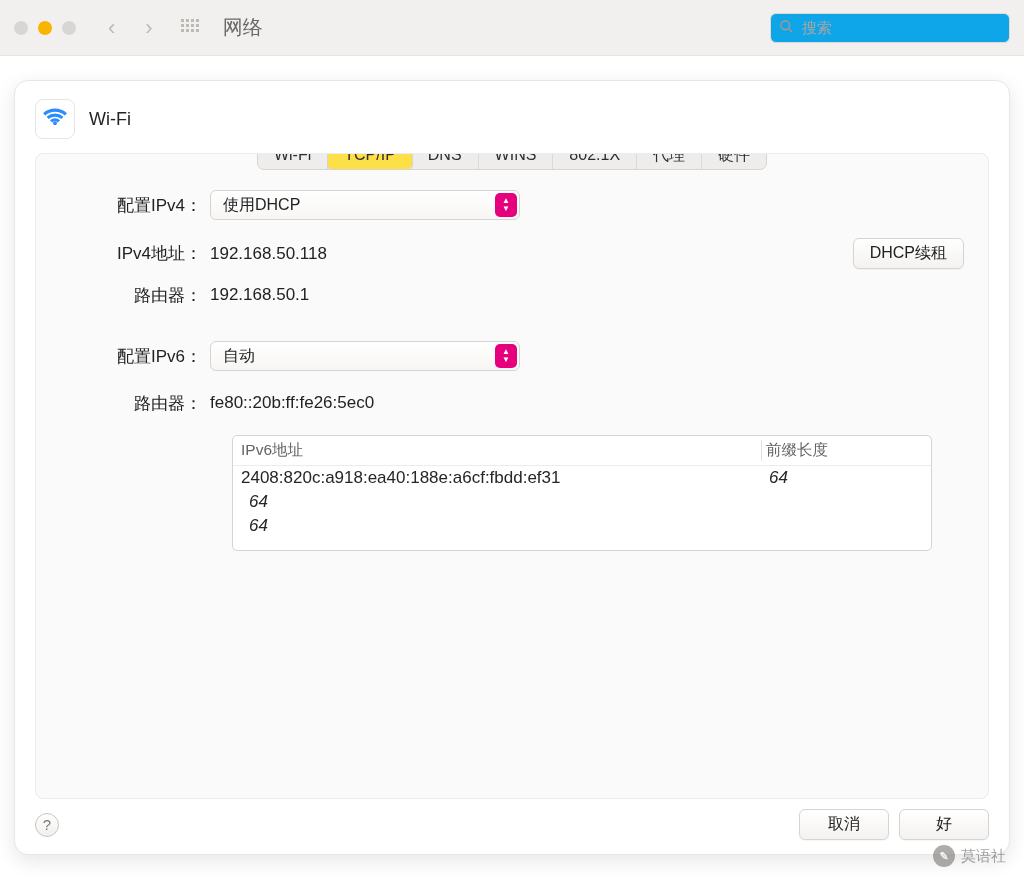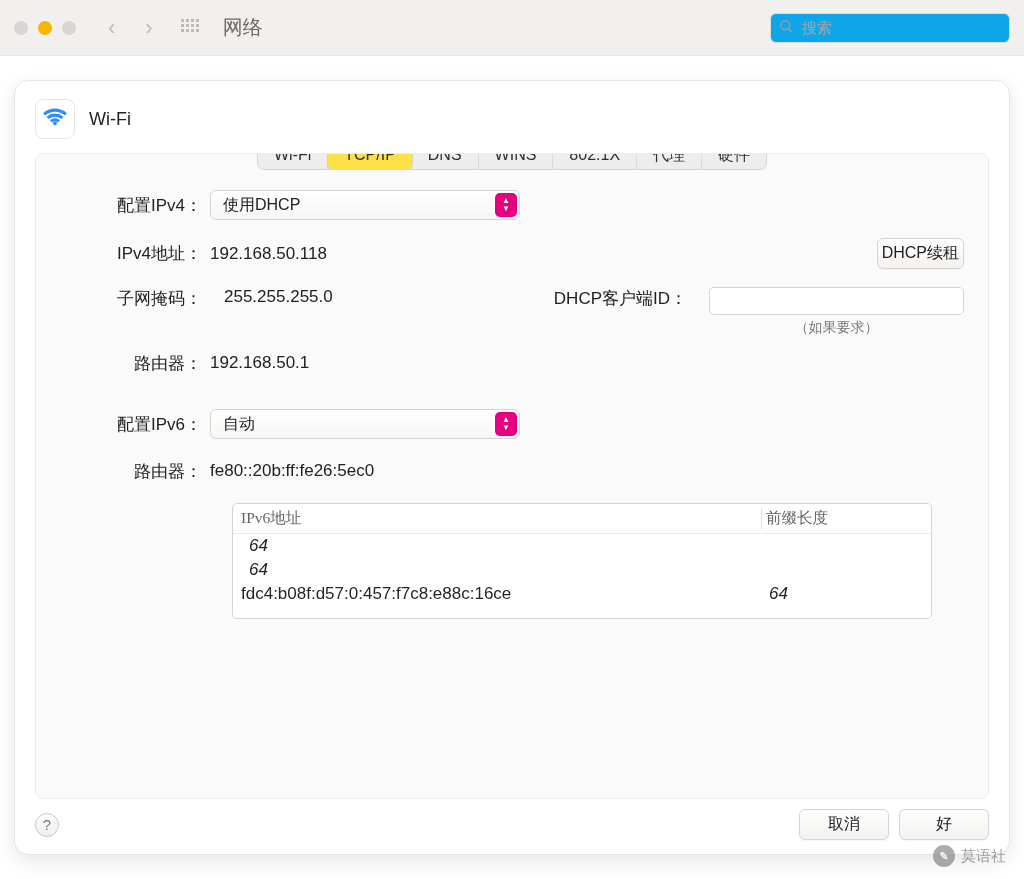--- a/index.html
+++ b/index.html
@@ -121,38 +121,38 @@
     display:flex; align-items:center;
     margin-bottom:18px;
     min-height:28px;
   }
   .flabel {
     width:150px; text-align:right; color:#222;
     font-size:17px;
     padding-right:8px;
     white-space:nowrap;
   }
-  .fval { font-size:17px; color:#222; }
+  .fval { font-size:17px; color:#222;text-align:right; }
   .select {
     width:310px; height:30px;
     border:1px solid #d7d4d0; border-radius:6px;
     background:linear-gradient(#ffffff,#f7f6f4);
     display:flex; align-items:center; justify-content:space-between;
     padding:0 2px 0 12px; font-size:16px;
   }
   .sel-arrows{
     width:22px; height:24px; border-radius:5px;
     background:#e6007e;
     display:flex; flex-direction:column; align-items:center; justify-content:center;
     color:#fff; font-size:8px; line-height:8px; gap:1px;
   }
   .btn {
     background:linear-gradient(#ffffff,#f4f2f0);
     border:1px solid #d7d4d0; border-radius:6px;
-    padding:4px 4px; font-size:16px; color:#222;
+    padding:4px 16px; font-size:16px; color:#222;
     cursor:pointer;
     box-shadow:0 1px 1px rgba(0,0,0,.04);
     white-space:nowrap;
   }
   .dhcpid-row{
     display:flex; align-items:flex-start; gap:14px;
   }
   .dhcpid-right{
     display:flex; flex-direction:column; align-items:center;
     gap:4px;
@@ -175,21 +175,20 @@
   }
   .thead, .trow {
     display:grid;
     grid-template-columns: 1fr 160px;
     align-items:center;
     padding:4px 10px 4px 8px;
   }
   .thead {
     font-size:15.5px; color:#666461;
     border-bottom:1px solid #ececec;
-    font-family:Liberation Serif, serif;
   }
   .thead .th2{ padding-left:4px; border-left:1px solid #e4e1dd; }
   .trow { font-size:17px; color:#262626; padding:2px 10px 2px 8px;}
   .trow .td2{ padding-left:8px;font-style:italic; }
 
   
   .sheet-footer {
     display:flex; align-items:center;
     padding:10px 20px 0;
     gap:10px;
@@ -293,30 +292,20 @@
         </div>
       </div>
 
       <div class="row">
         <div class="flabel">IPv4地址：</div>
         <div class="fval">192.168.50.118</div>
         <div style="flex:1"></div>
         <button class="btn">DHCP续租</button>
       </div>
 
-      <div class="row dhcpid-row">
-        <div class="flabel">子网掩码：</div>
-        <div class="fval" style="width:170px">255.255.255.0</div>
-        <div style="flex:1"></div>
-        <div class="flabel" style="width:auto">DHCP客户端ID：</div>
-        <div class="dhcpid-right">
-          <input class="dhcpid-input" type="text" value="" style="">
-          <div class="hint">（如果要求）</div>
-        </div>
-      </div>
 
       <div class="row" style="margin-top:-6px">
         <div class="flabel">路由器：</div>
         <div class="fval">192.168.50.1</div>
       </div>
 
       <div style="height:14px"></div>
 
       <div class="row">
         <div class="flabel">配置IPv6：</div>
@@ -331,27 +320,27 @@
         <div class="fval">fe80::20b:ff:fe26:5ec0</div>
       </div>
 
       <div class="tablewrap">
         <div class="thead">
           <div>IPv6地址</div>
           <div class="th2">前缀长度</div>
         </div>
         <div id="ipv6rows">
             <div class="trow">
+              <div>2408:820c:a918:ea40:188e:a6cf:fbdd:ef31</div>
               <div class="td2">64</div>
             </div>
             <div class="trow">
               <div class="td2">64</div>
             </div>
             <div class="trow">
-              <div>fdc4:b08f:d57:0:457:f7c8:e88c:16ce</div>
               <div class="td2">64</div>
             </div>
           </div>
       </div>
     </div>
   </div>
 
   <div class="sheet-footer">
     <div class="help">?</div>
     <div class="footer-spacer"></div>

